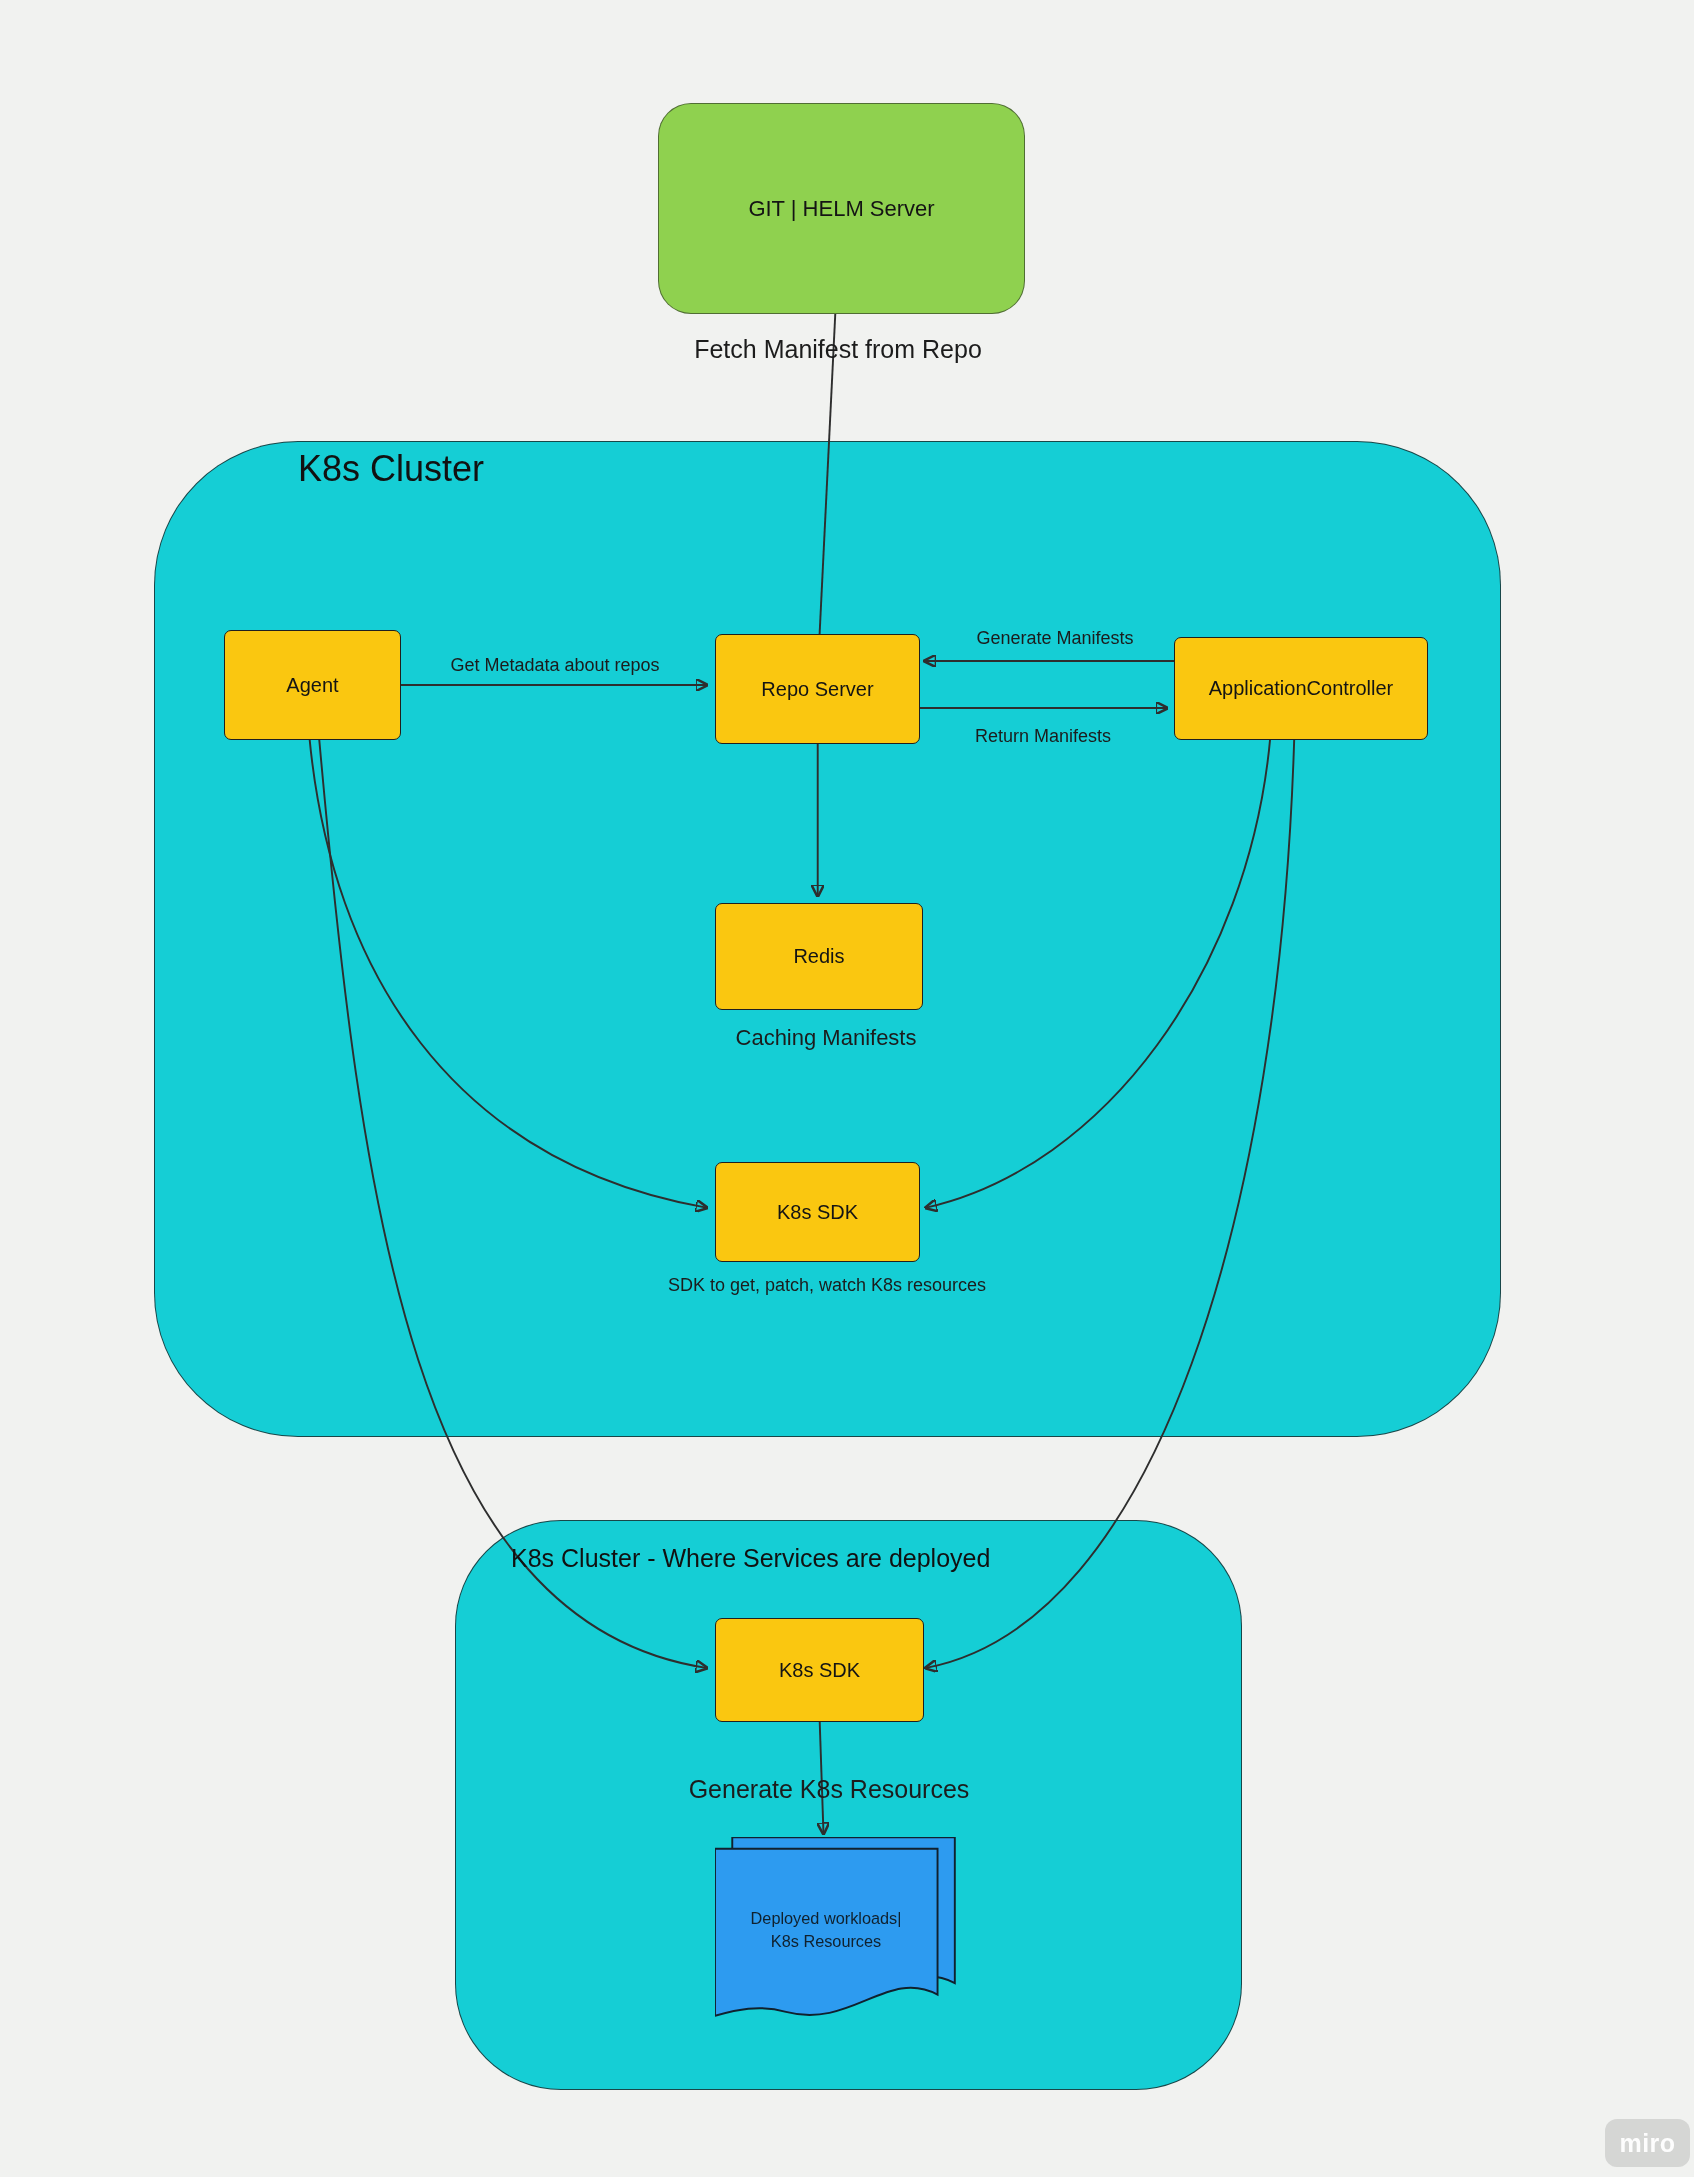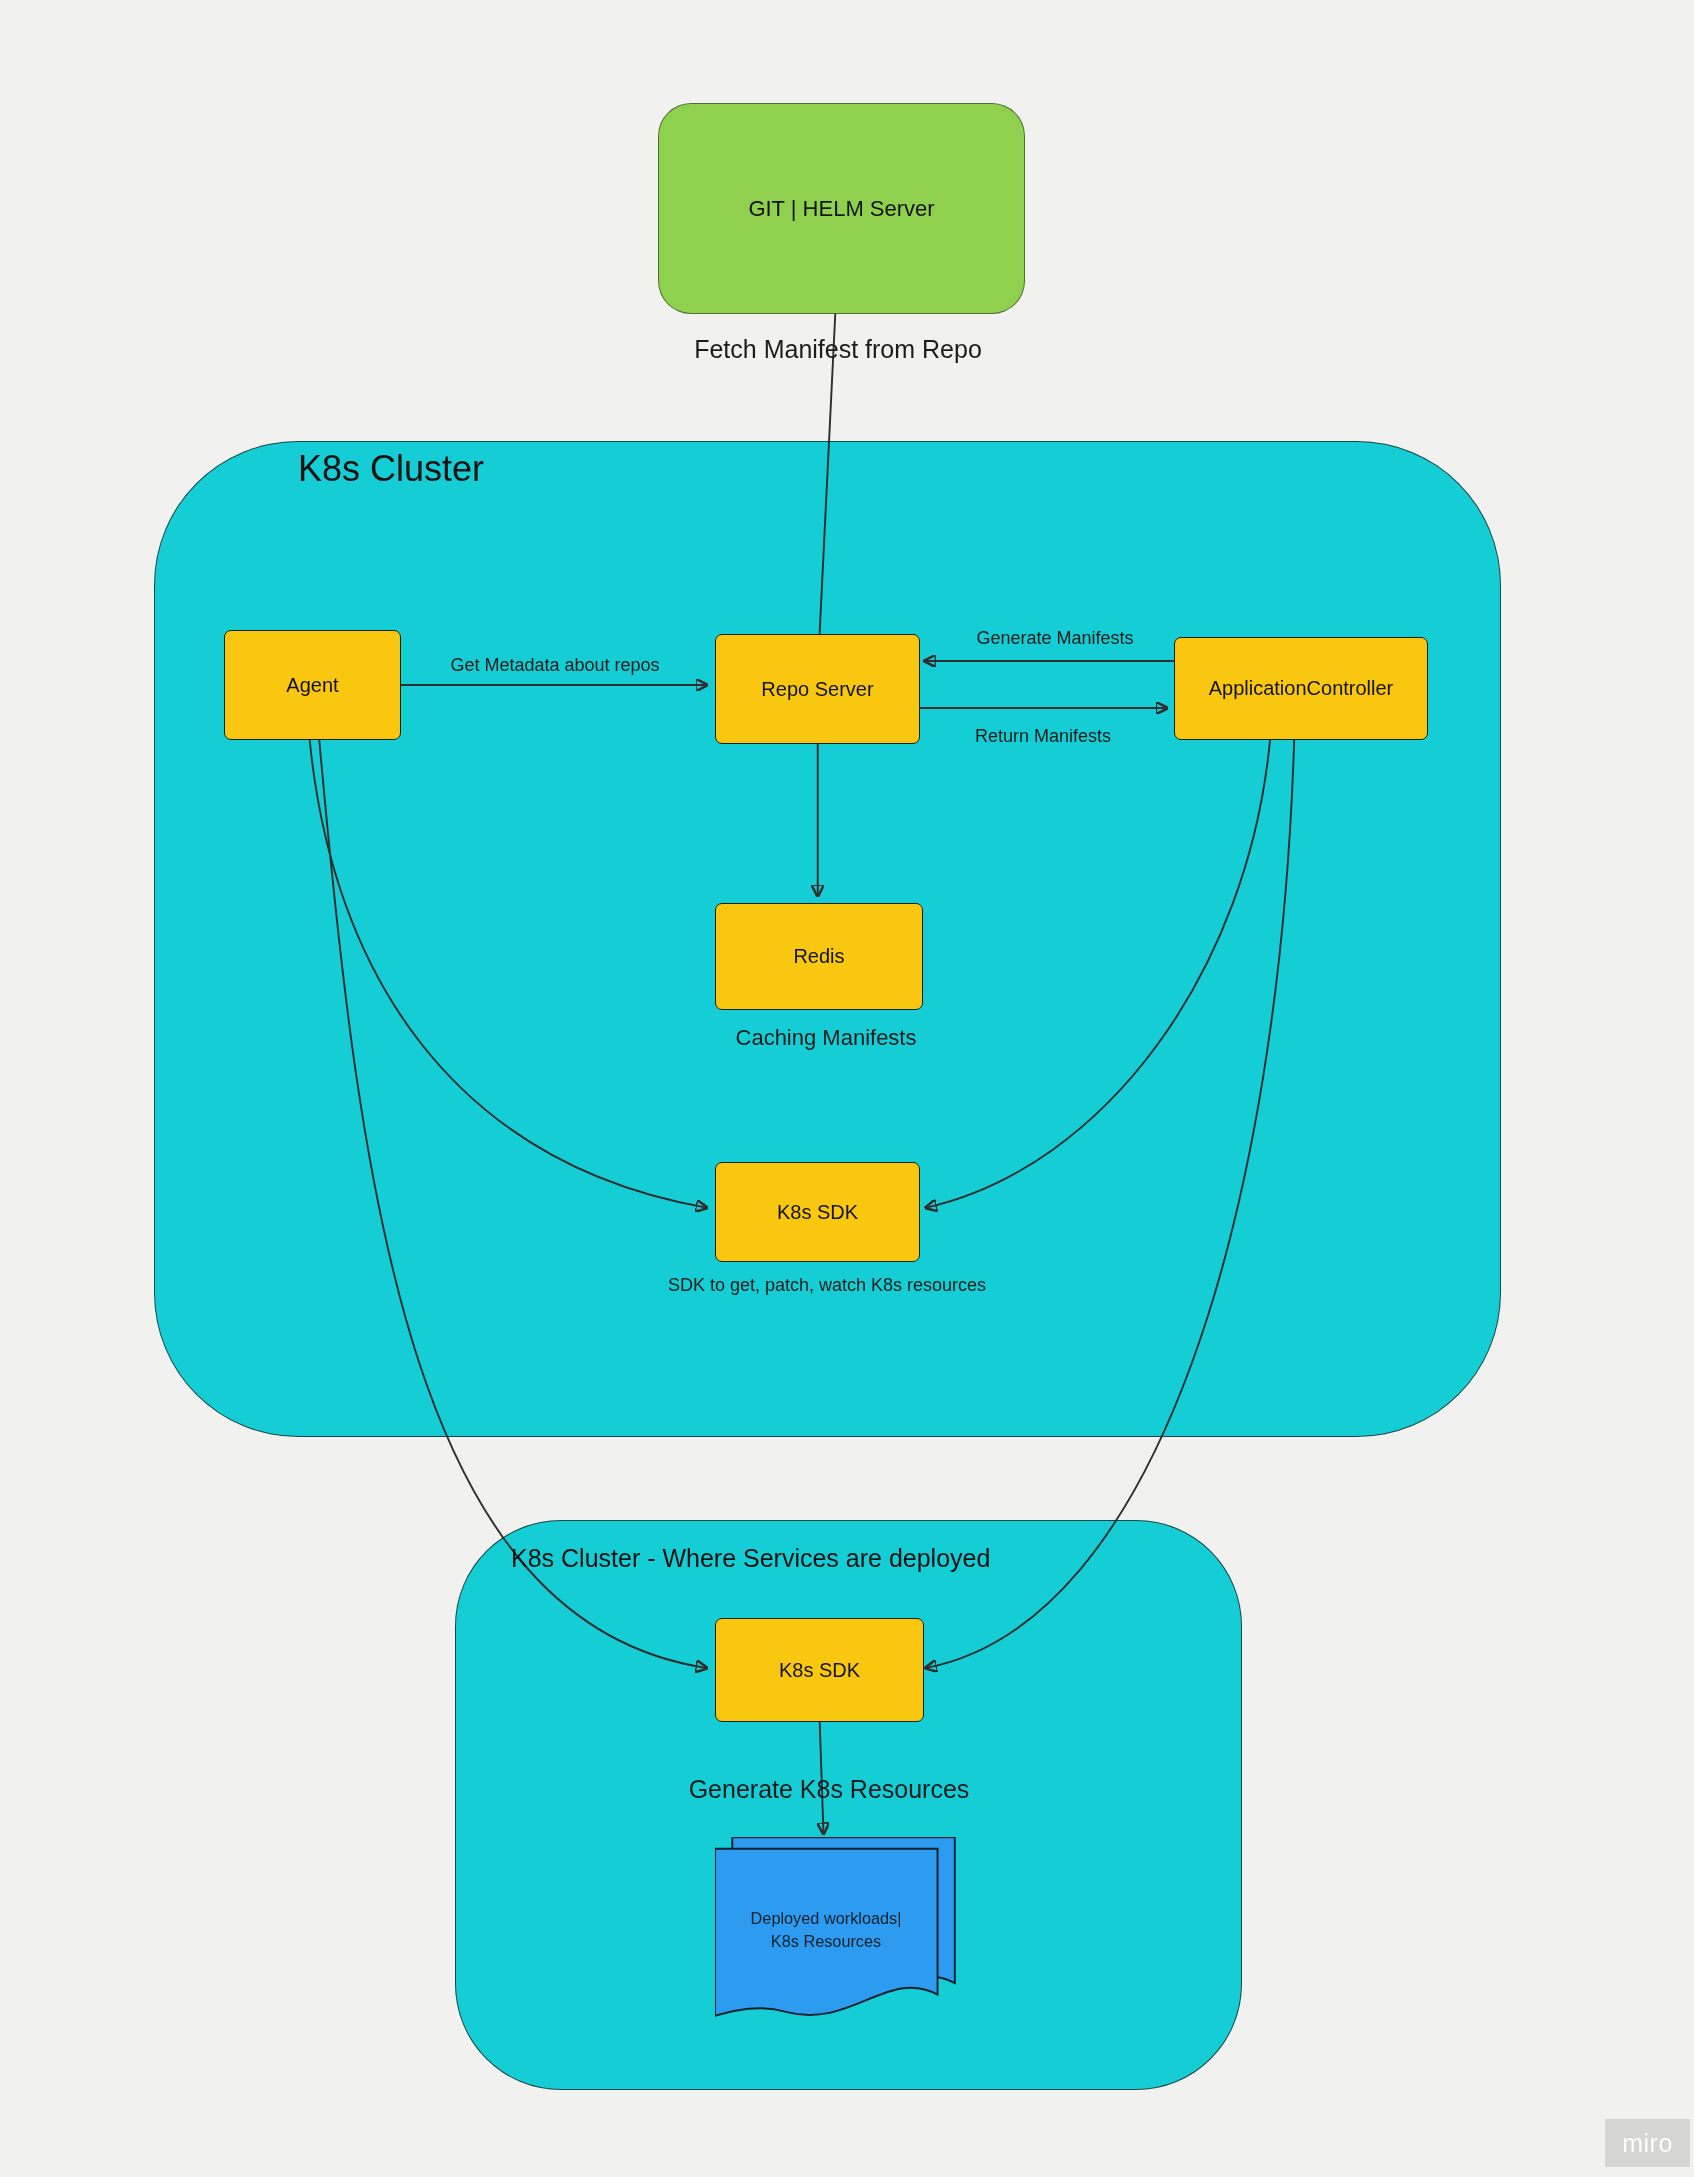--- a/index.html
+++ b/index.html
@@ -86,26 +86,26 @@
     width:211px;
   }
   .watermark{
     position:absolute;
     z-index:5;
     left:1605px;
     top:2119px;
     width:85px;
     height:48px;
     background:rgba(70,70,70,0.16);
-    border-radius:0;
+    border-radius:12px;
     display:flex;
     align-items:center;
     justify-content:center;
     font-size:25px;
-    font-weight:400;
+    font-weight:700;
     color:#fdfdfd;
     letter-spacing:0.5px;
   }
 </style>
 </head>
 <body>
 
 <div id="canvas">
 
   <div class="cluster" style="left:154px; top:441px; width:1345px; height:994px; border-radius:144px;"></div>

